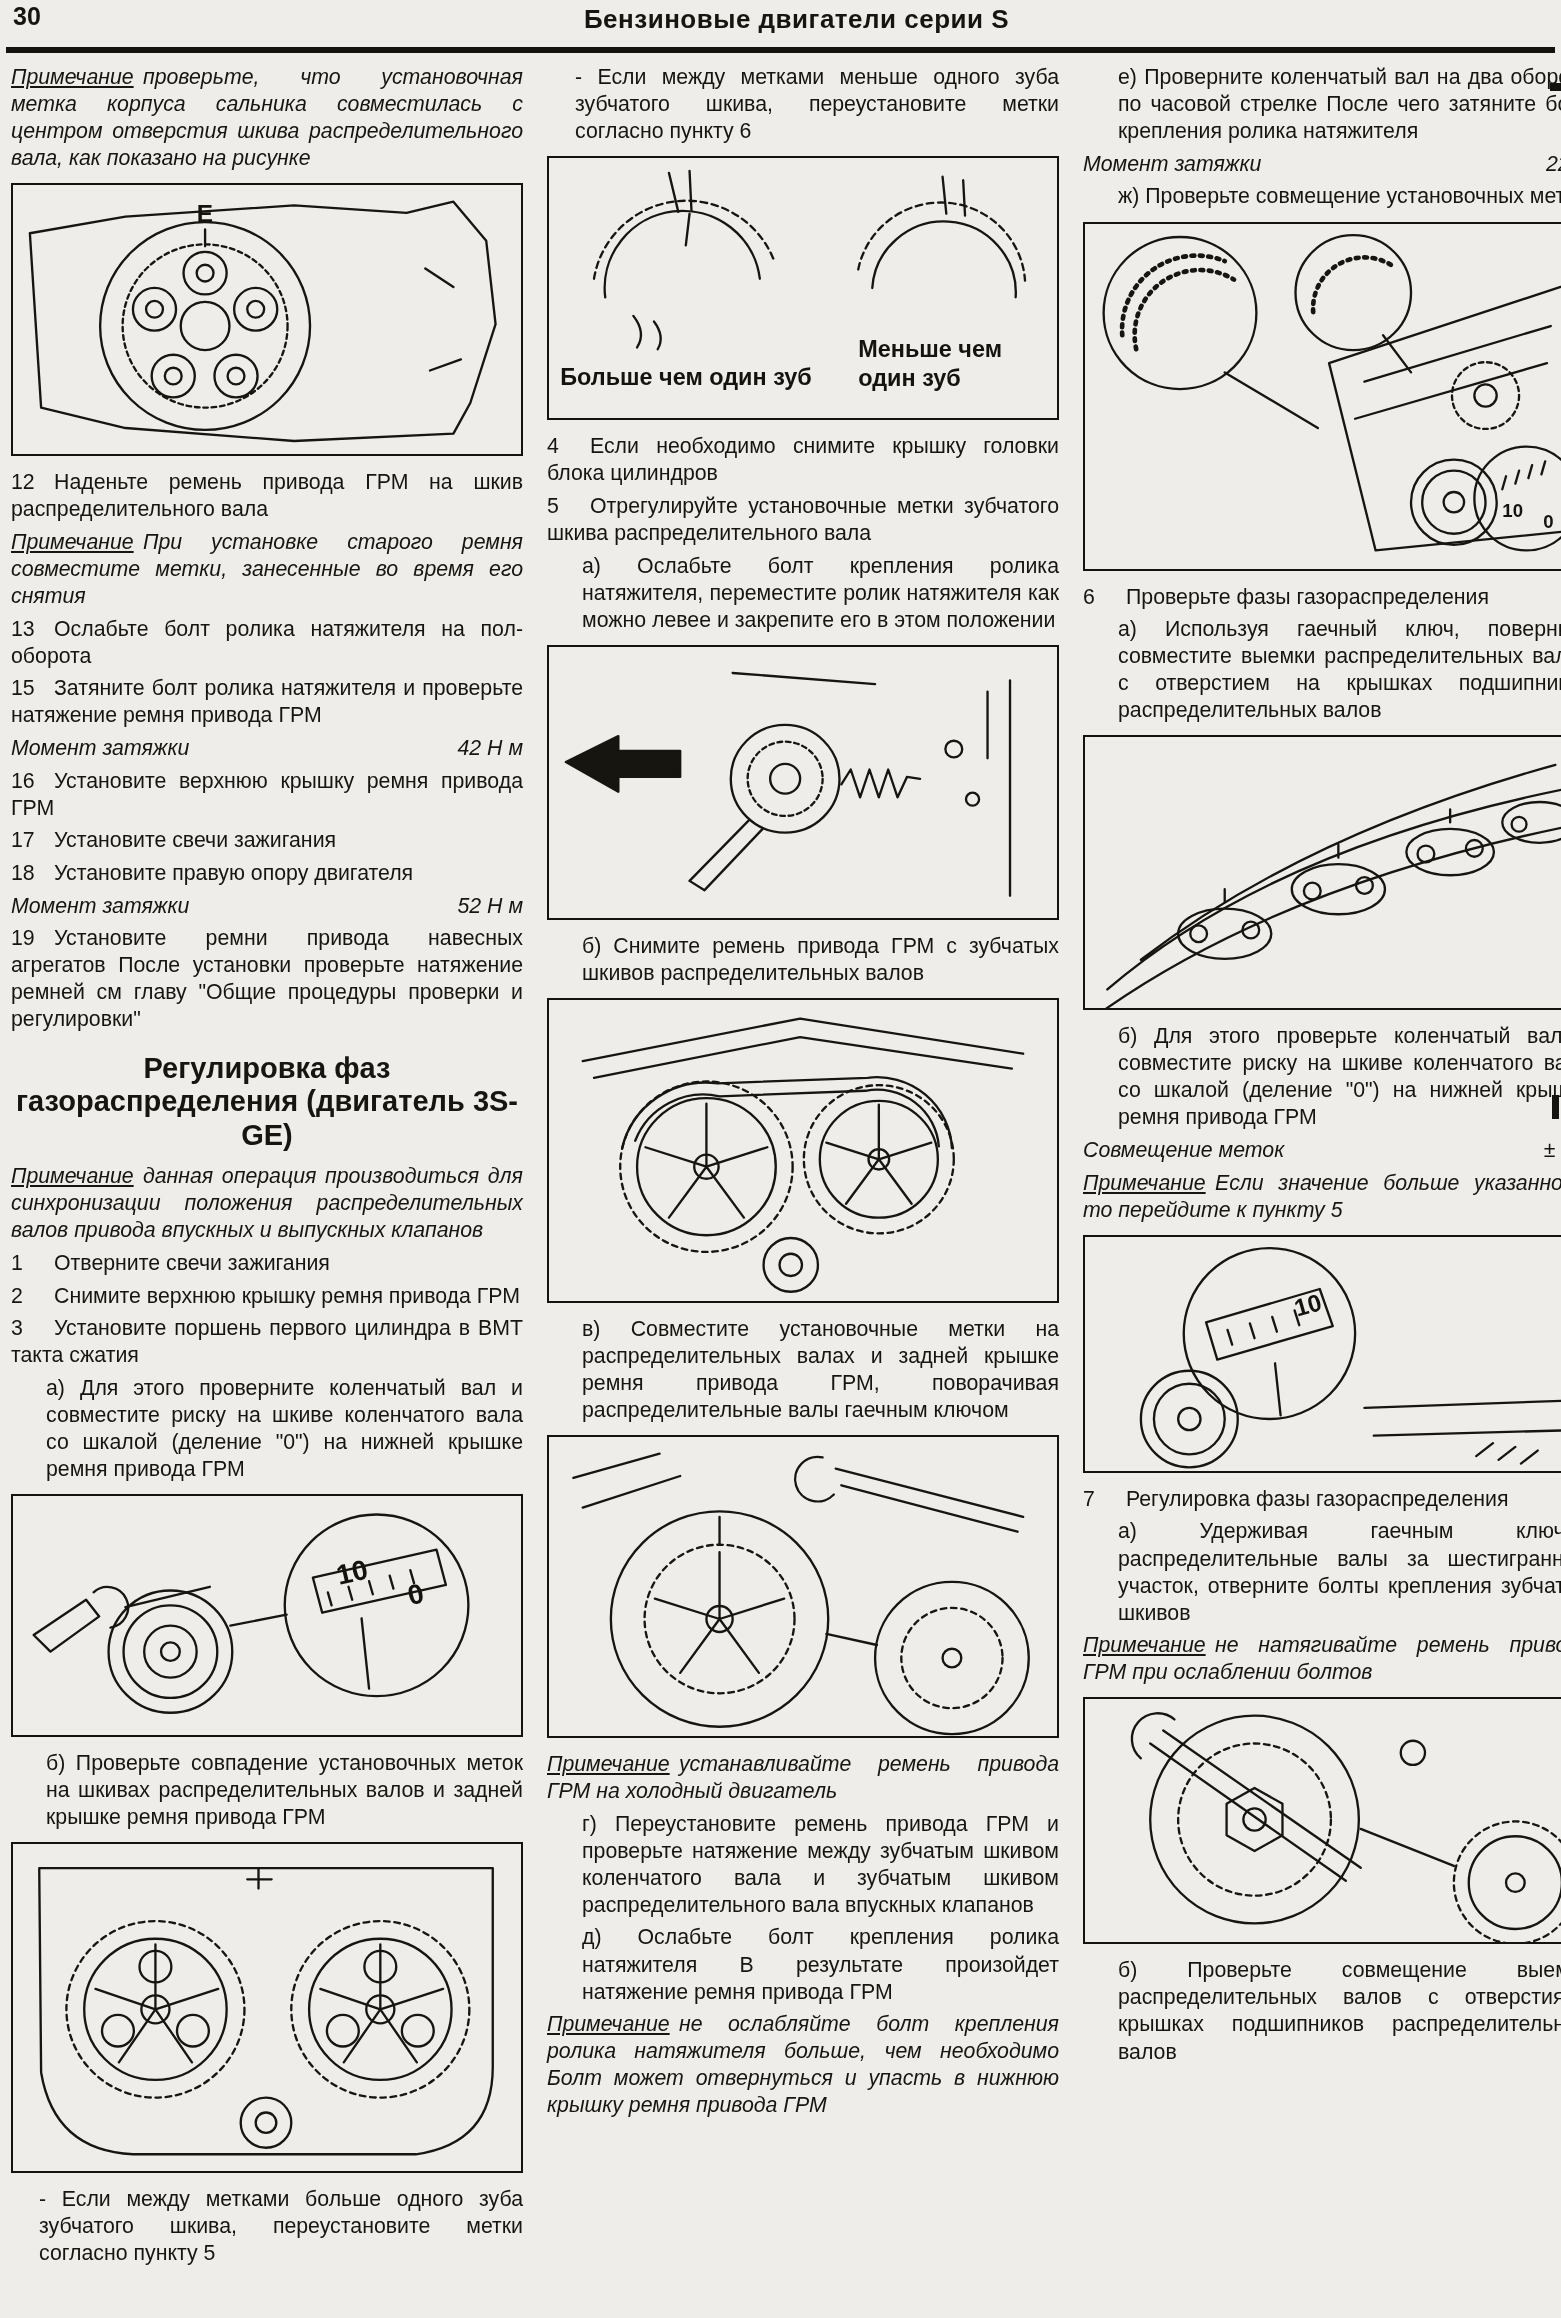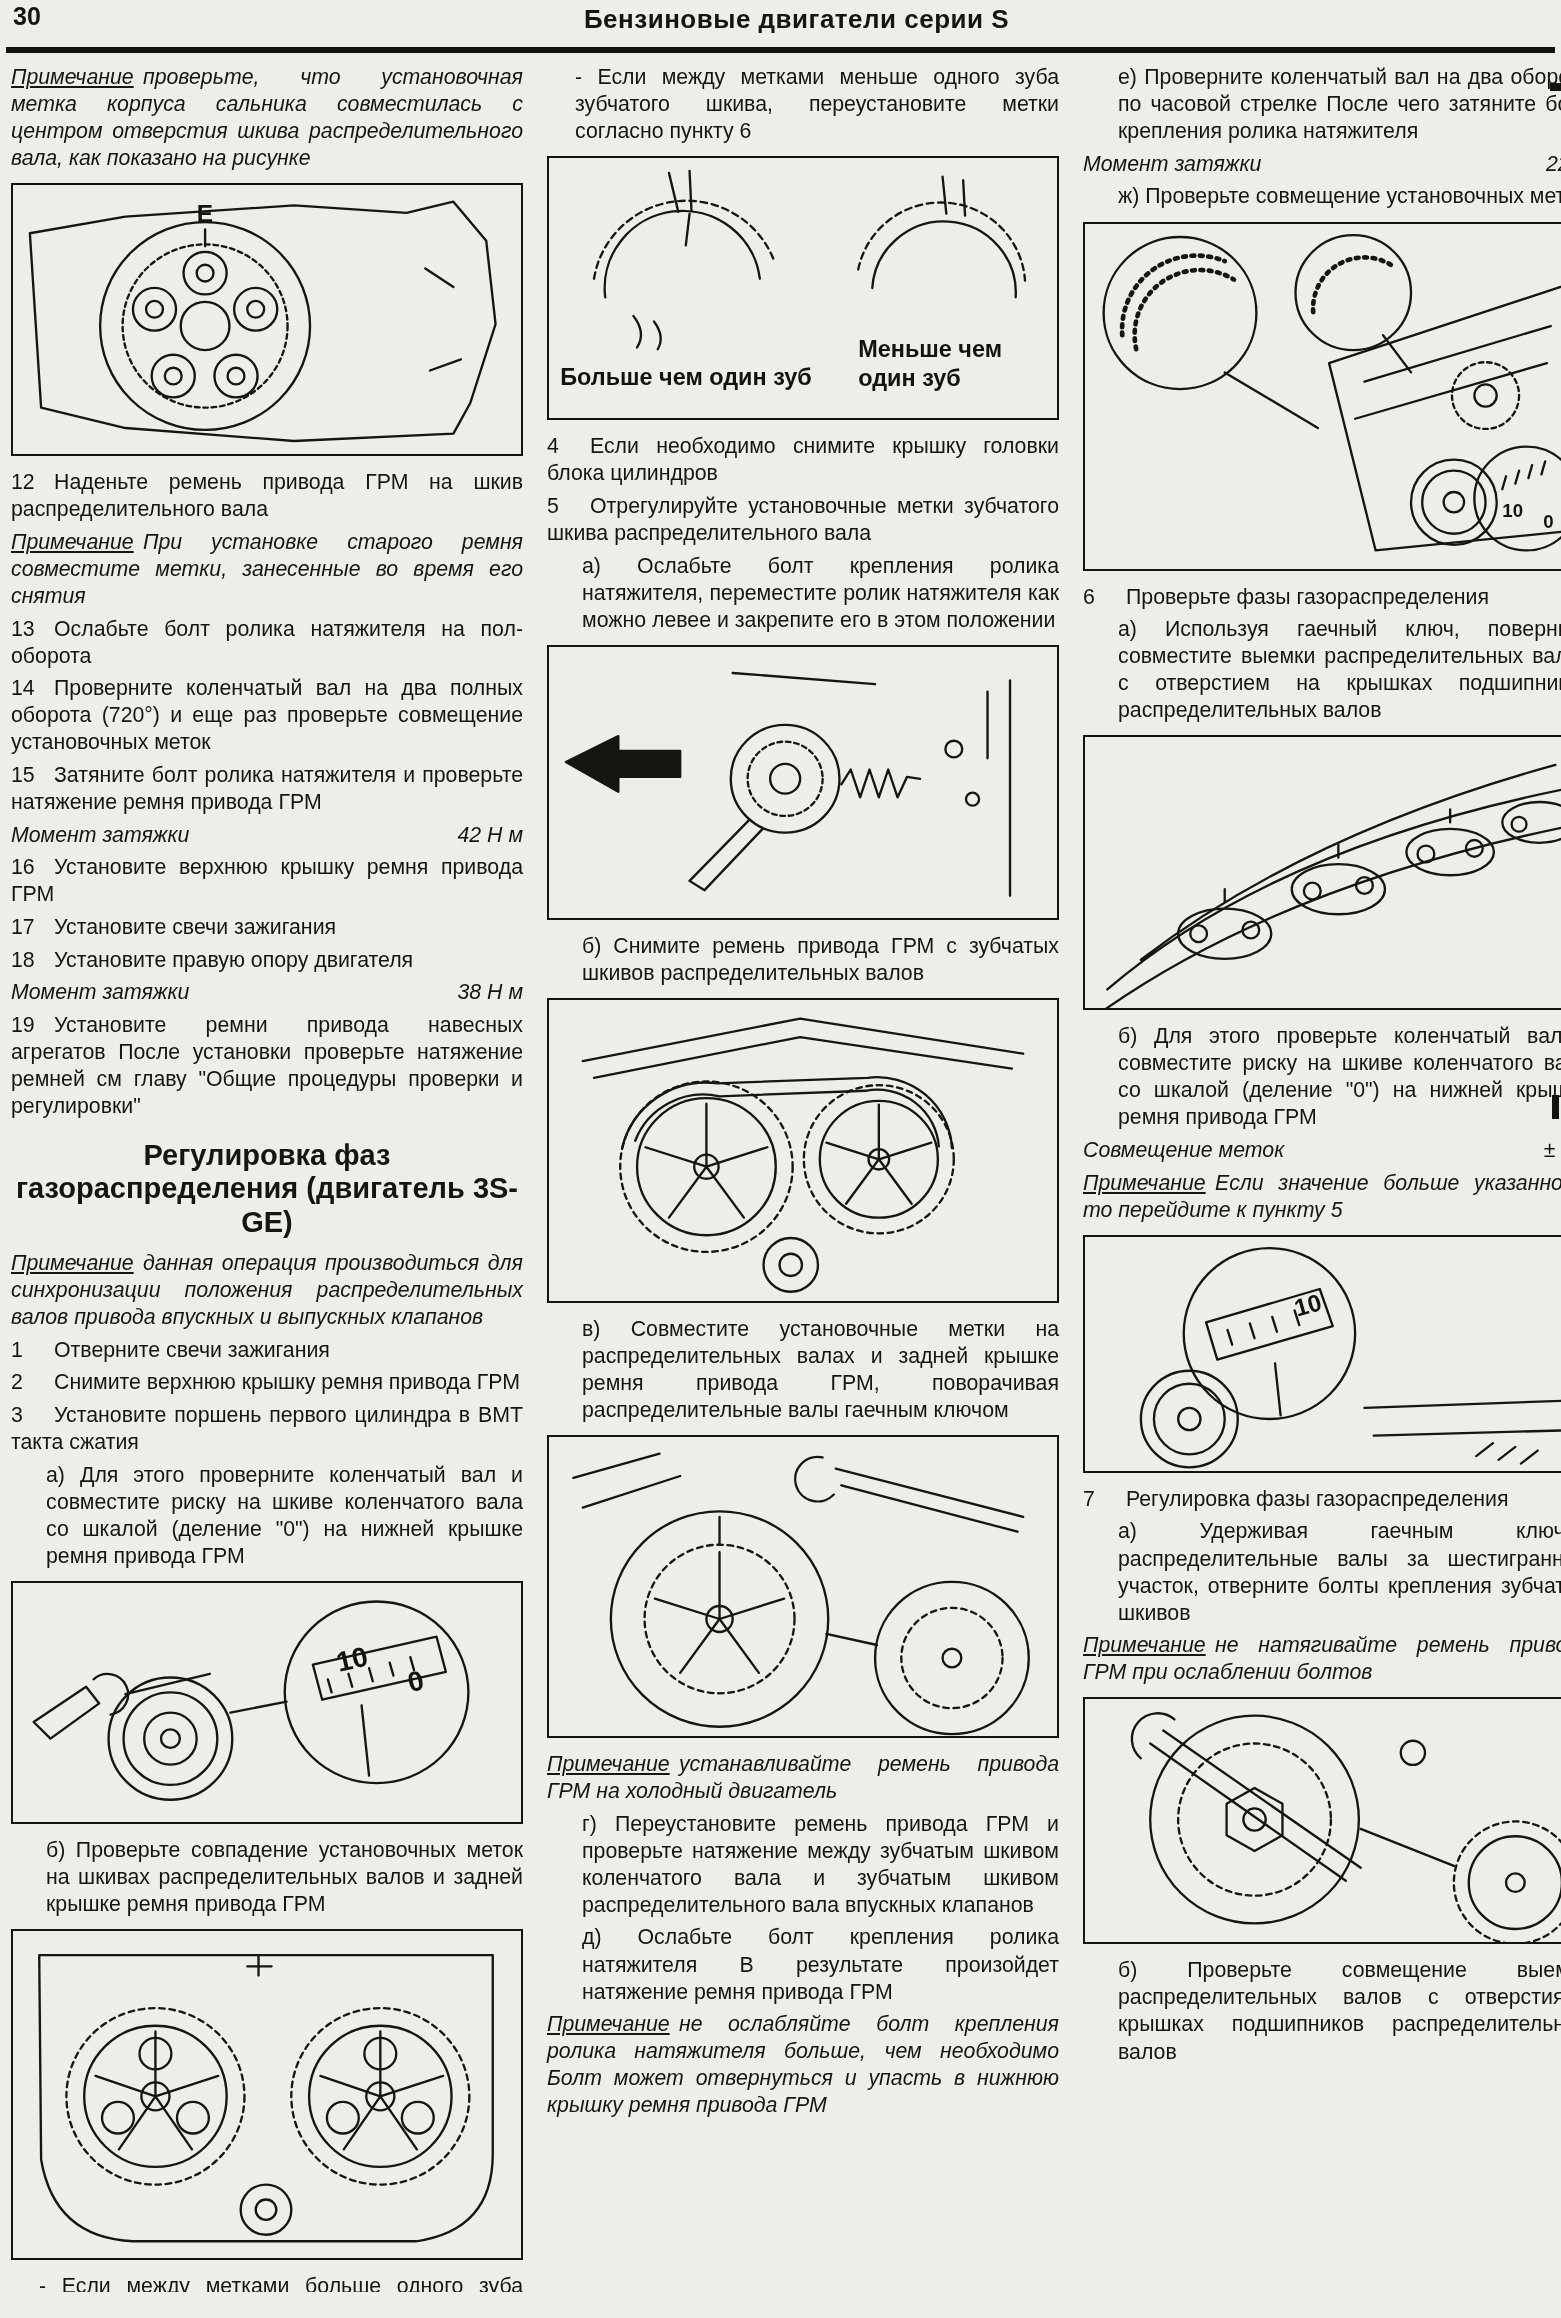--- a/index.html
+++ b/index.html
@@ -62,32 +62,31 @@
               <circle cx="151" cy="134" r="23"></circle>
               <circle cx="151" cy="134" r="9"></circle>
               <path d="M205 66 L205 48 M440 90 L470 110 M445 200 L478 188"></path>
             </g>
             <text x="196" y="40" font-size="26" font-weight="bold">E</text>
           </svg>
         </div>
         <p class="blk step"><span class="num">12</span><span>Наденьте ремень привода ГРМ на шкив распределительного вала</span></p>
         <p class="blk note"><span class="lead">Примечание</span><span>При установке старого ремня совместите метки, занесенные во время его снятия</span></p>
         <p class="blk step"><span class="num">13</span><span>Ослабьте болт ролика натяжителя на пол-оборота</span></p>
-        <p class="blk step"><span class="num">14</span><span>Проверните коленчатый вал на два полных оборота (720°) и еще раз проверьте совмещение установочных меток</span></p>
         <p class="blk step"><span class="num">15</span><span>Затяните болт ролика натяжителя и проверьте натяжение ремня привода ГРМ</span></p>
         <p class="blk spec">
           <span>Момент затяжки</span>
           <span>42 Н м</span>
         </p>
         <p class="blk step"><span class="num">16</span><span>Установите верхнюю крышку ремня привода ГРМ</span></p>
         <p class="blk step"><span class="num">17</span><span>Установите свечи зажигания</span></p>
         <p class="blk step"><span class="num">18</span><span>Установите правую опору двигателя</span></p>
         <p class="blk spec">
           <span>Момент затяжки</span>
-          <span>38 Н м</span>
+          <span>52 Н м</span>
         </p>
         <p class="blk step"><span class="num">19</span><span>Установите ремни привода навесных агрегатов После установки проверьте натяжение ремней см главу "Общие процедуры проверки и регулировки"</span></p>
         <h2 class="blk heading">Регулировка фаз газораспределения (двигатель 3S-GE)</h2>
         <p class="blk note"><span class="lead">Примечание</span><span>данная операция производиться для синхронизации положения распределительных валов привода впускных и выпускных клапанов</span></p>
         <p class="blk step"><span class="num">1</span><span>Отверните свечи зажигания</span></p>
         <p class="blk step"><span class="num">2</span><span>Снимите верхнюю крышку ремня привода ГРМ</span></p>
         <p class="blk step"><span class="num">3</span><span>Установите поршень первого цилиндра в ВМТ такта сжатия</span></p>
         <p class="blk substep">а) Для этого проверните коленчатый вал и совместите риску на шкиве коленчатого вала со шкалой (деление "0") на нижней крышке ремня привода ГРМ</p>
         <div class="figure">
           <svg width="506" height="239" viewBox="0 0 540 258" preserveAspectRatio="none">

